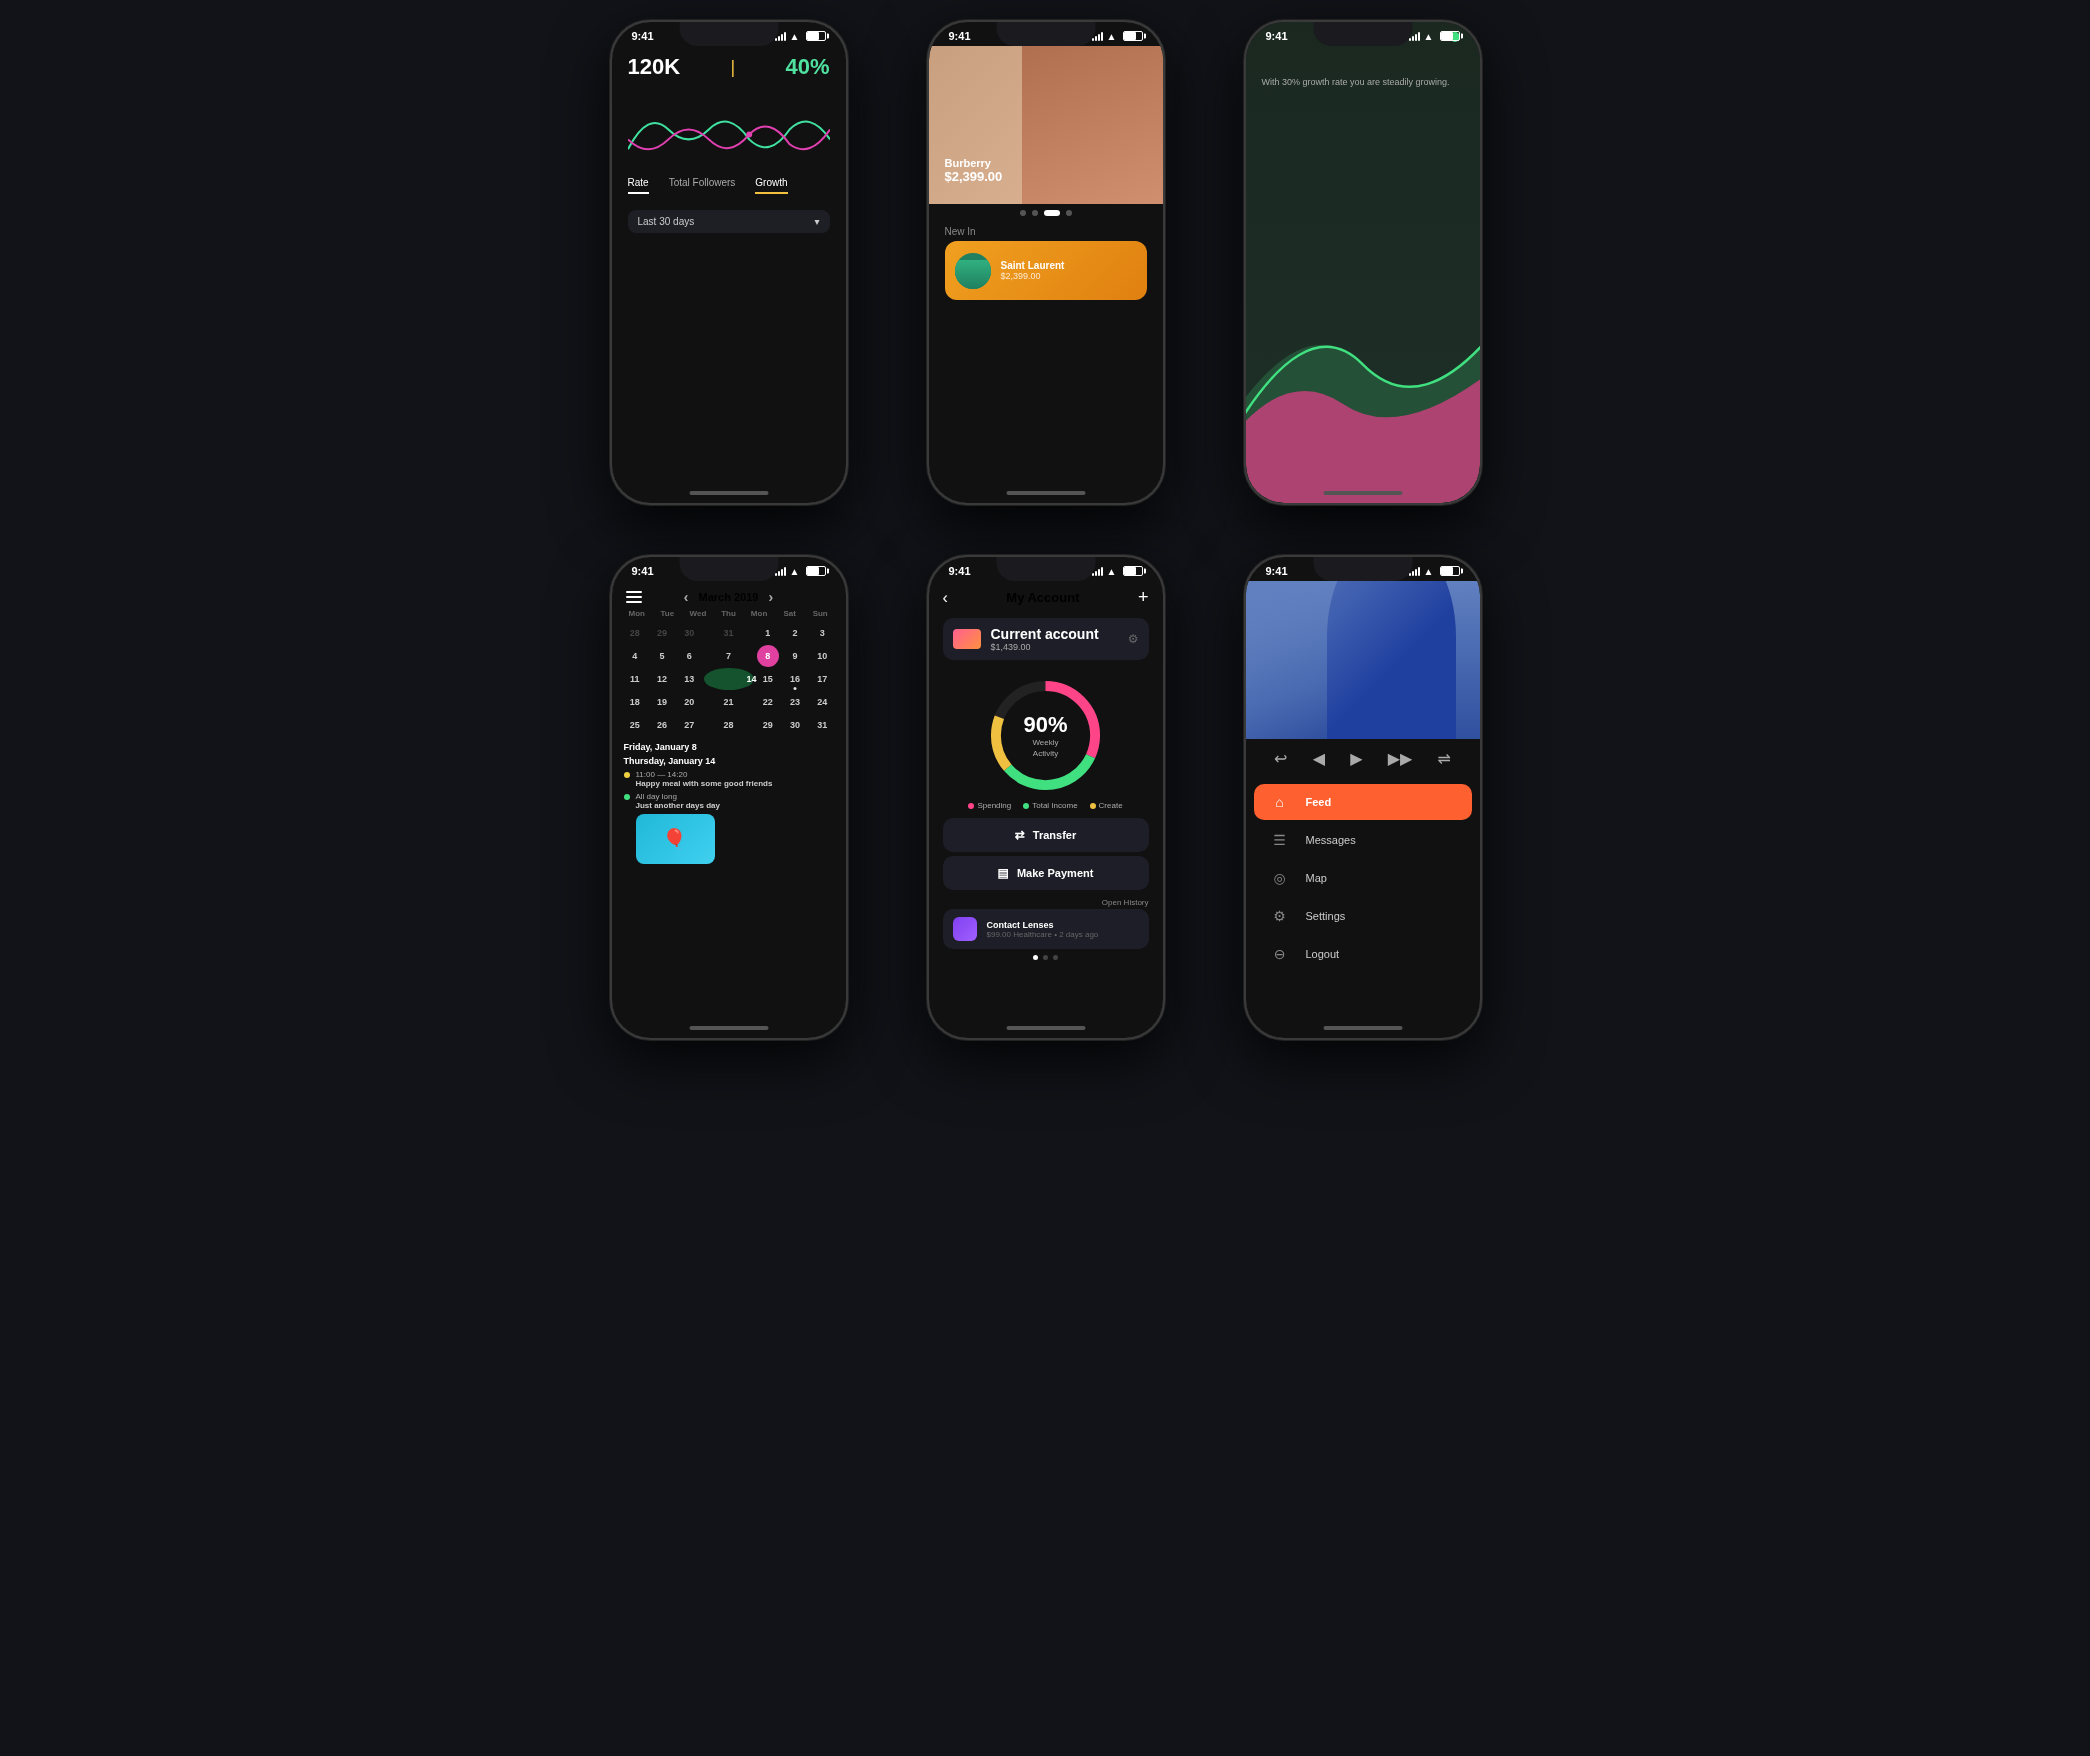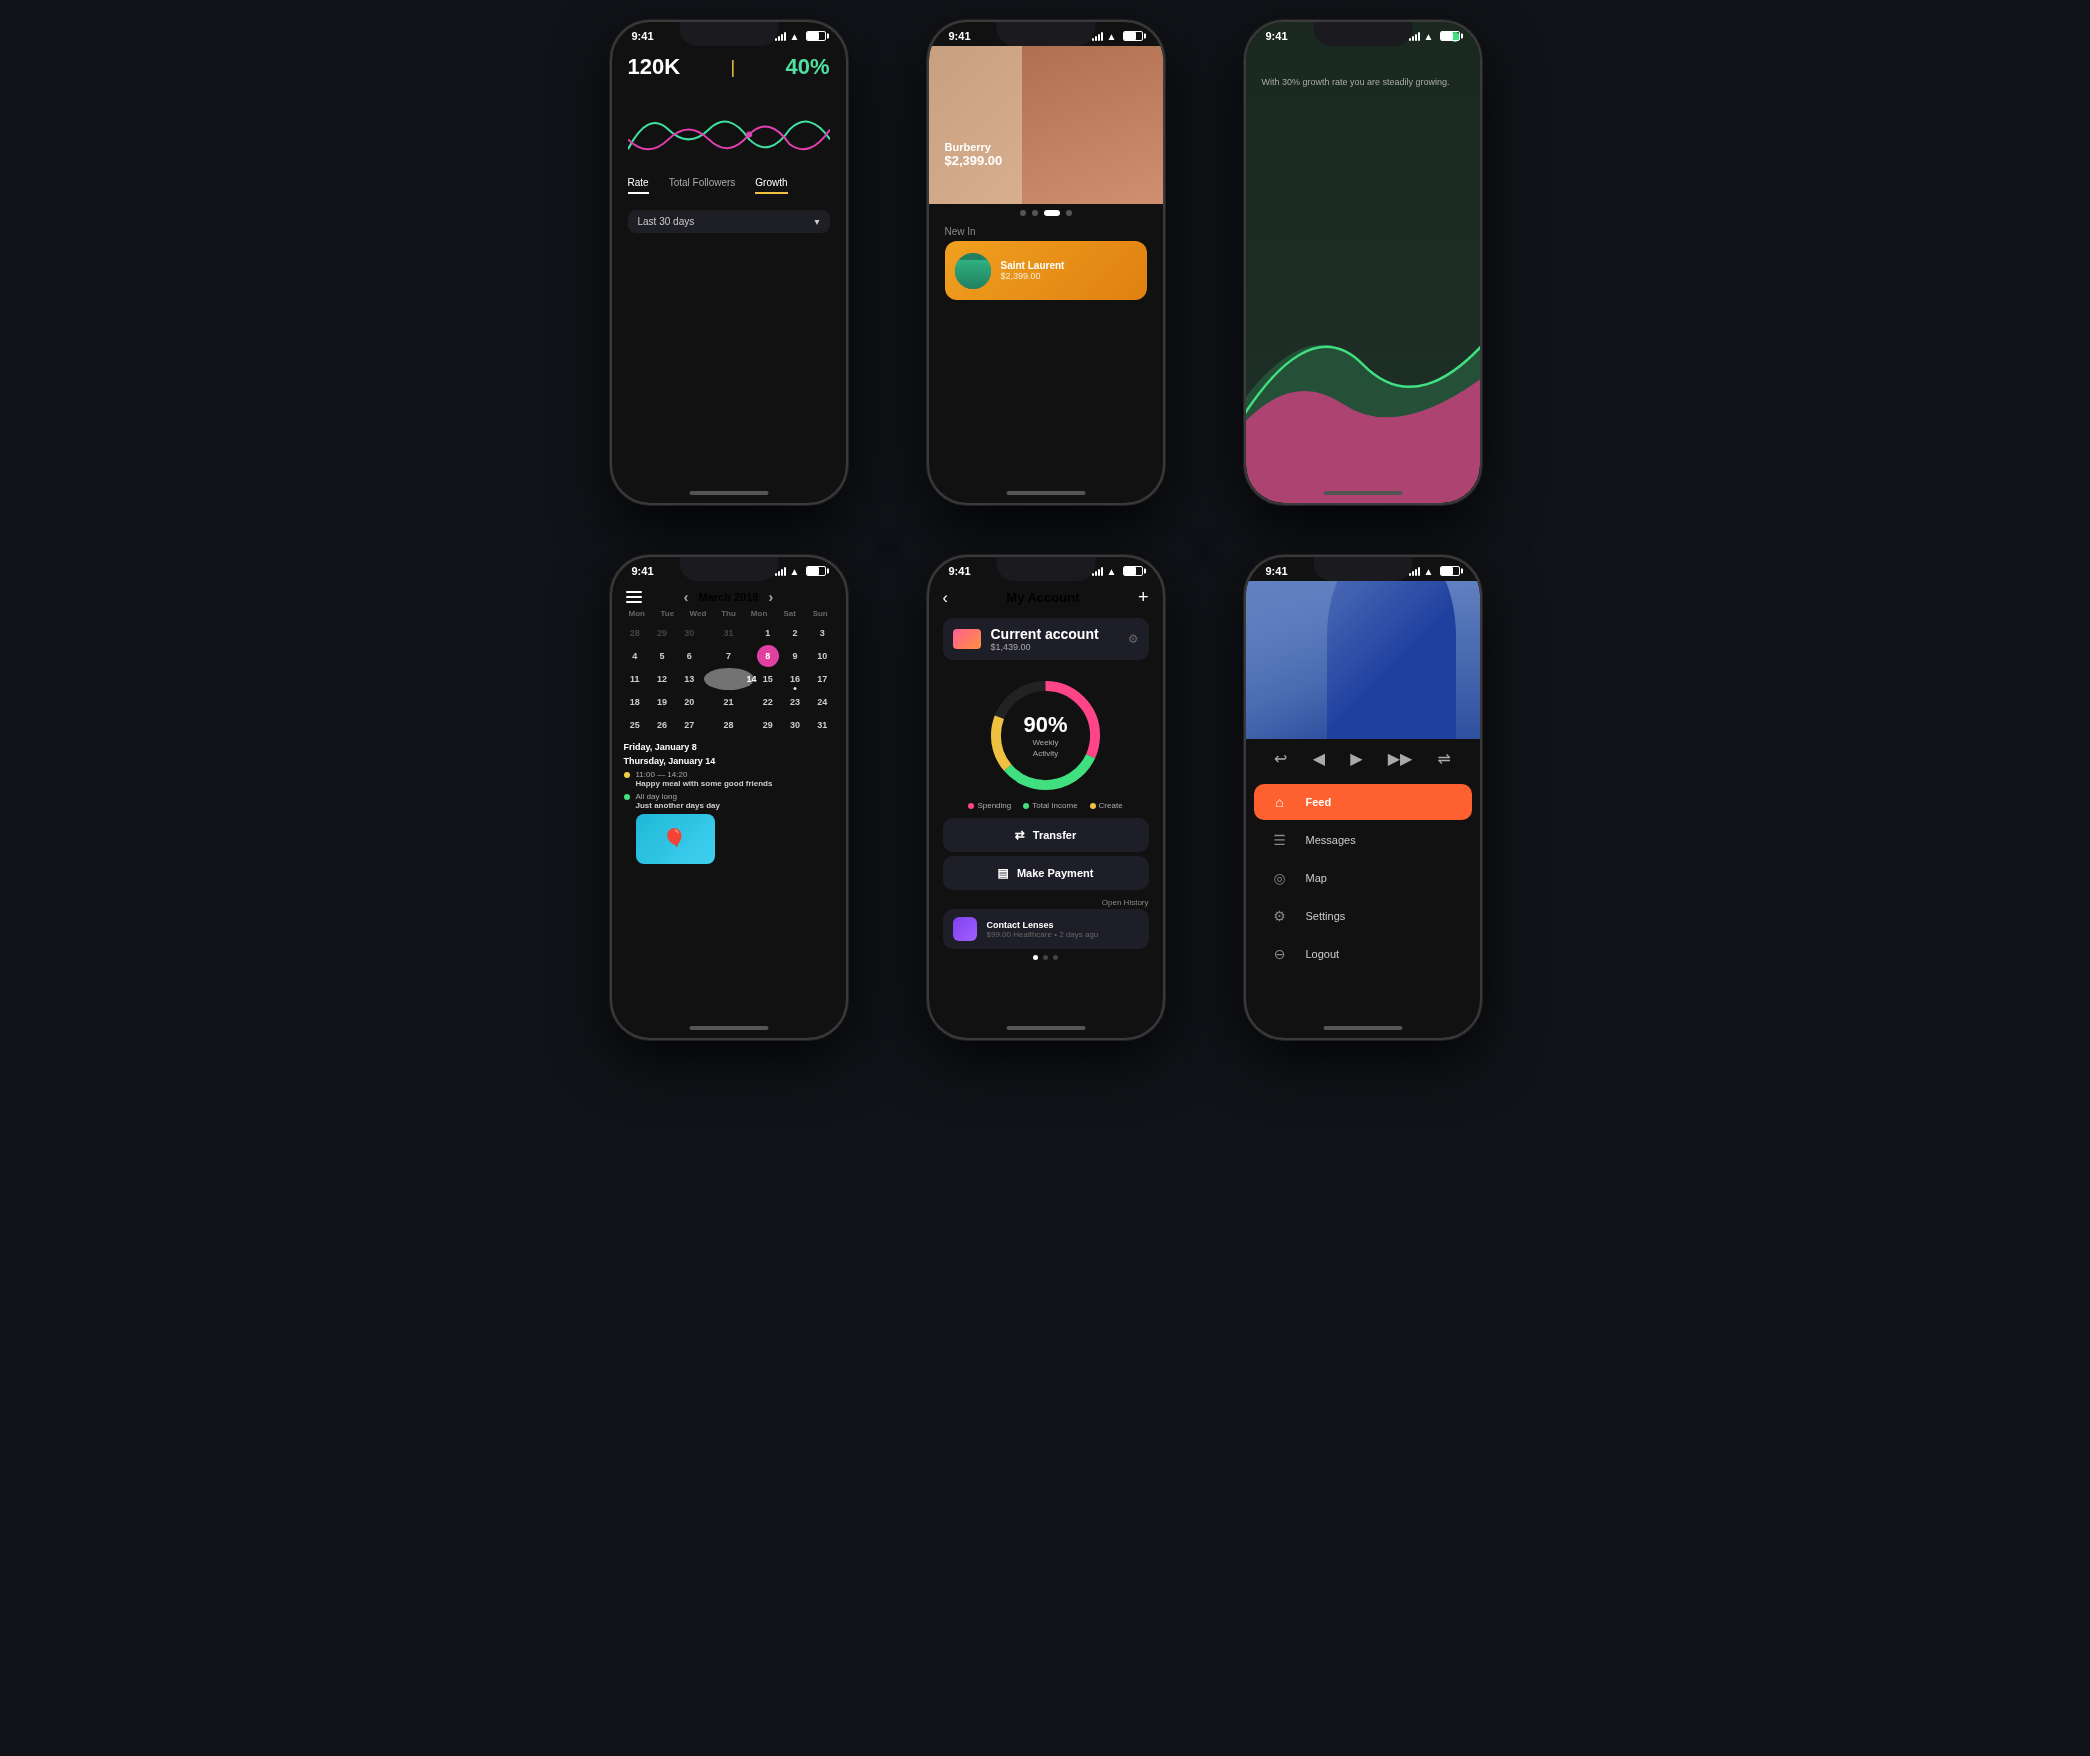--- a/index.html
+++ b/index.html
@@ -154,21 +154,21 @@
     .shopping-image-person {
       width: 60%;
       height: 100%;
       background: linear-gradient(160deg, #b07050 0%, #d09070 100%);
       position: absolute;
       right: 0;
       clip-path: ellipse(70% 100% at 60% 50%);
     }
     .shopping-brand {
       position: absolute;
-      bottom: 36px;
+      bottom: 20px;
       left: 16px;
       color: #fff;
     }
     .shopping-brand-name { font-size: 11px; font-weight: 700; }
     .shopping-brand-price { font-size: 13px; font-weight: 700; }
     .dots-row {
       display: flex;
       justify-content: center;
       gap: 6px;
       padding: 6px 0;
@@ -255,21 +255,21 @@
       border-radius: 50%;
       width: 22px;
       height: 22px;
       display: flex;
       align-items: center;
       justify-content: center;
       margin: 0 auto;
     }
     .cal-day.other-month { color: #444; }
     .cal-day.today { background: #e040a0; color: #fff; border-radius: 50%; }
-    .cal-day.selected { background: #737373; color: #fff; border-radius: 50%; padding-left: 48px; }
+    .cal-day.selected { background: #14532d; color: #fff; border-radius: 50%; padding-left: 48px; }
     .cal-day.has-dot { position: relative; }
     .cal-day.has-dot::after {
       content: '';
       width: 3px;
       height: 3px;
       border-radius: 50%;
       background: #e0e0e0;
       position: absolute;
       bottom: 0;
       left: 50%;

